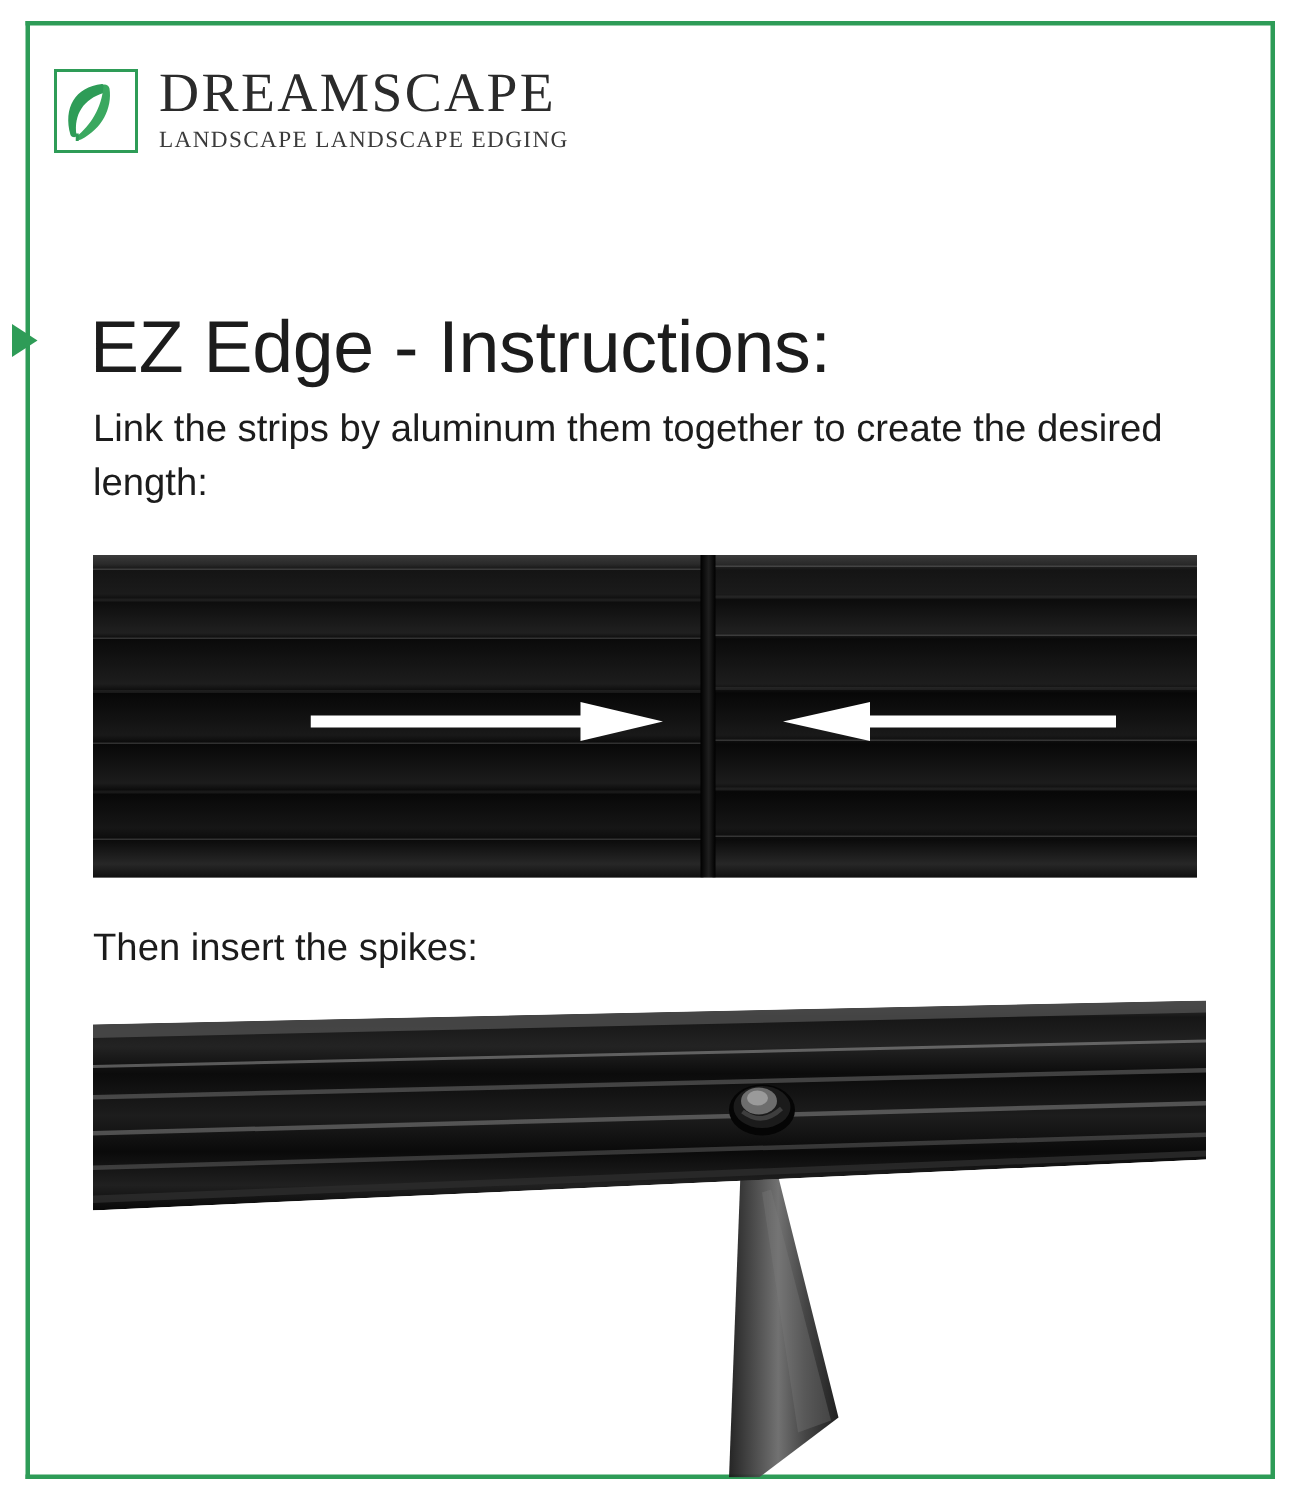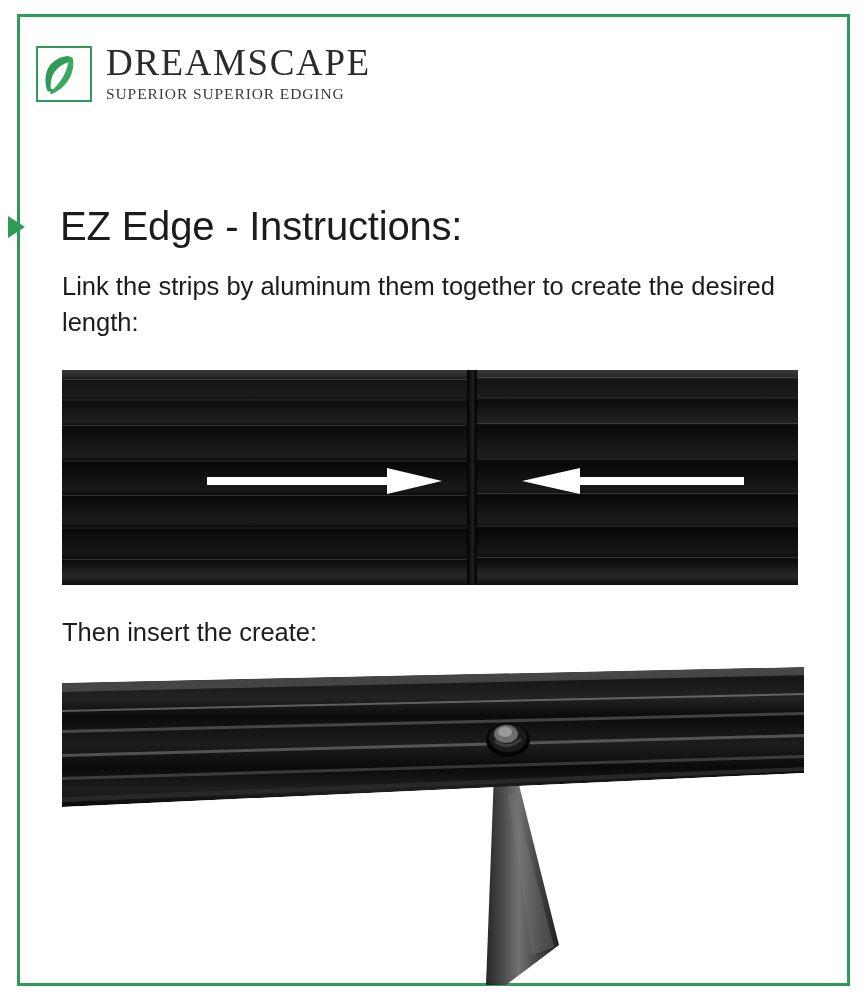--- a/index.html
+++ b/index.html
@@ -106,21 +106,21 @@
     color: #3b3b3b;
     margin-top: 5px;
     white-space: nowrap;
   }
 
   
   .heading {
     position: absolute;
     left: 60px;
     top: 204px;
-    font-size: 40px;
+    font-size: 49px;
     font-weight: 400;
     color: #1c1c1c;
     letter-spacing: -0.2px;
     white-space: nowrap;
   }
   .para {
     position: absolute;
     left: 62px;
     top: 268px;
     width: 720px;
@@ -226,29 +226,29 @@
   <div class="logo-block">
     <div class="logo-mark">
       <svg width="52" height="52" viewBox="0 0 52 52" aria-hidden="true">
         <path d="M30 8 C12 10, 4 24, 9 42 C10 44, 13 44, 13 42 C11 28, 18 18, 31 14 C33 13.4, 32.5 8, 30 8 Z" fill="#2e9c57"></path>
         <path d="M31 9 C30 24, 22 36, 13 43 C12 44, 14 46, 16 45 C30 38, 37 24, 35 11 C34.6 8.8, 31.2 7.6, 31 9 Z" fill="#3aa85f"></path>
         <rect x="12.5" y="41" width="2" height="5" fill="#2e9c57"></rect>
       </svg>
     </div>
     <div class="logo-text">
       <div class="logo-title">DREAMSCAPE</div>
-      <div class="logo-sub">SUPERIOR SUPERIOR EDGING</div>
+      <div class="logo-sub">LANDSCAPE LANDSCAPE EDGING</div>
     </div>
   </div>
 
   <div class="green-arrow"></div>
 
   <div class="heading">EZ Edge - Instructions:</div>
   <div class="para">Link the strips by aluminum them together to create the desired length:</div>
-  <div class="subhead">Then insert the create:</div>
+  <div class="subhead">Then insert the spikes:</div>
 
   <div class="fig1">
     <div class="strip strip-left"></div>
     <div class="strip strip-right"></div>
     <div class="strip-gap"></div>
 
     <div class="rib" style="left:0;   top:9px;   width:405px;"></div>
     <div class="rib b" style="left:0;   top:29px;  width:405px;"></div>
     <div class="rib" style="left:0;   top:55px;  width:405px;"></div>
     <div class="rib b" style="left:0;   top:90px;  width:405px;"></div>

